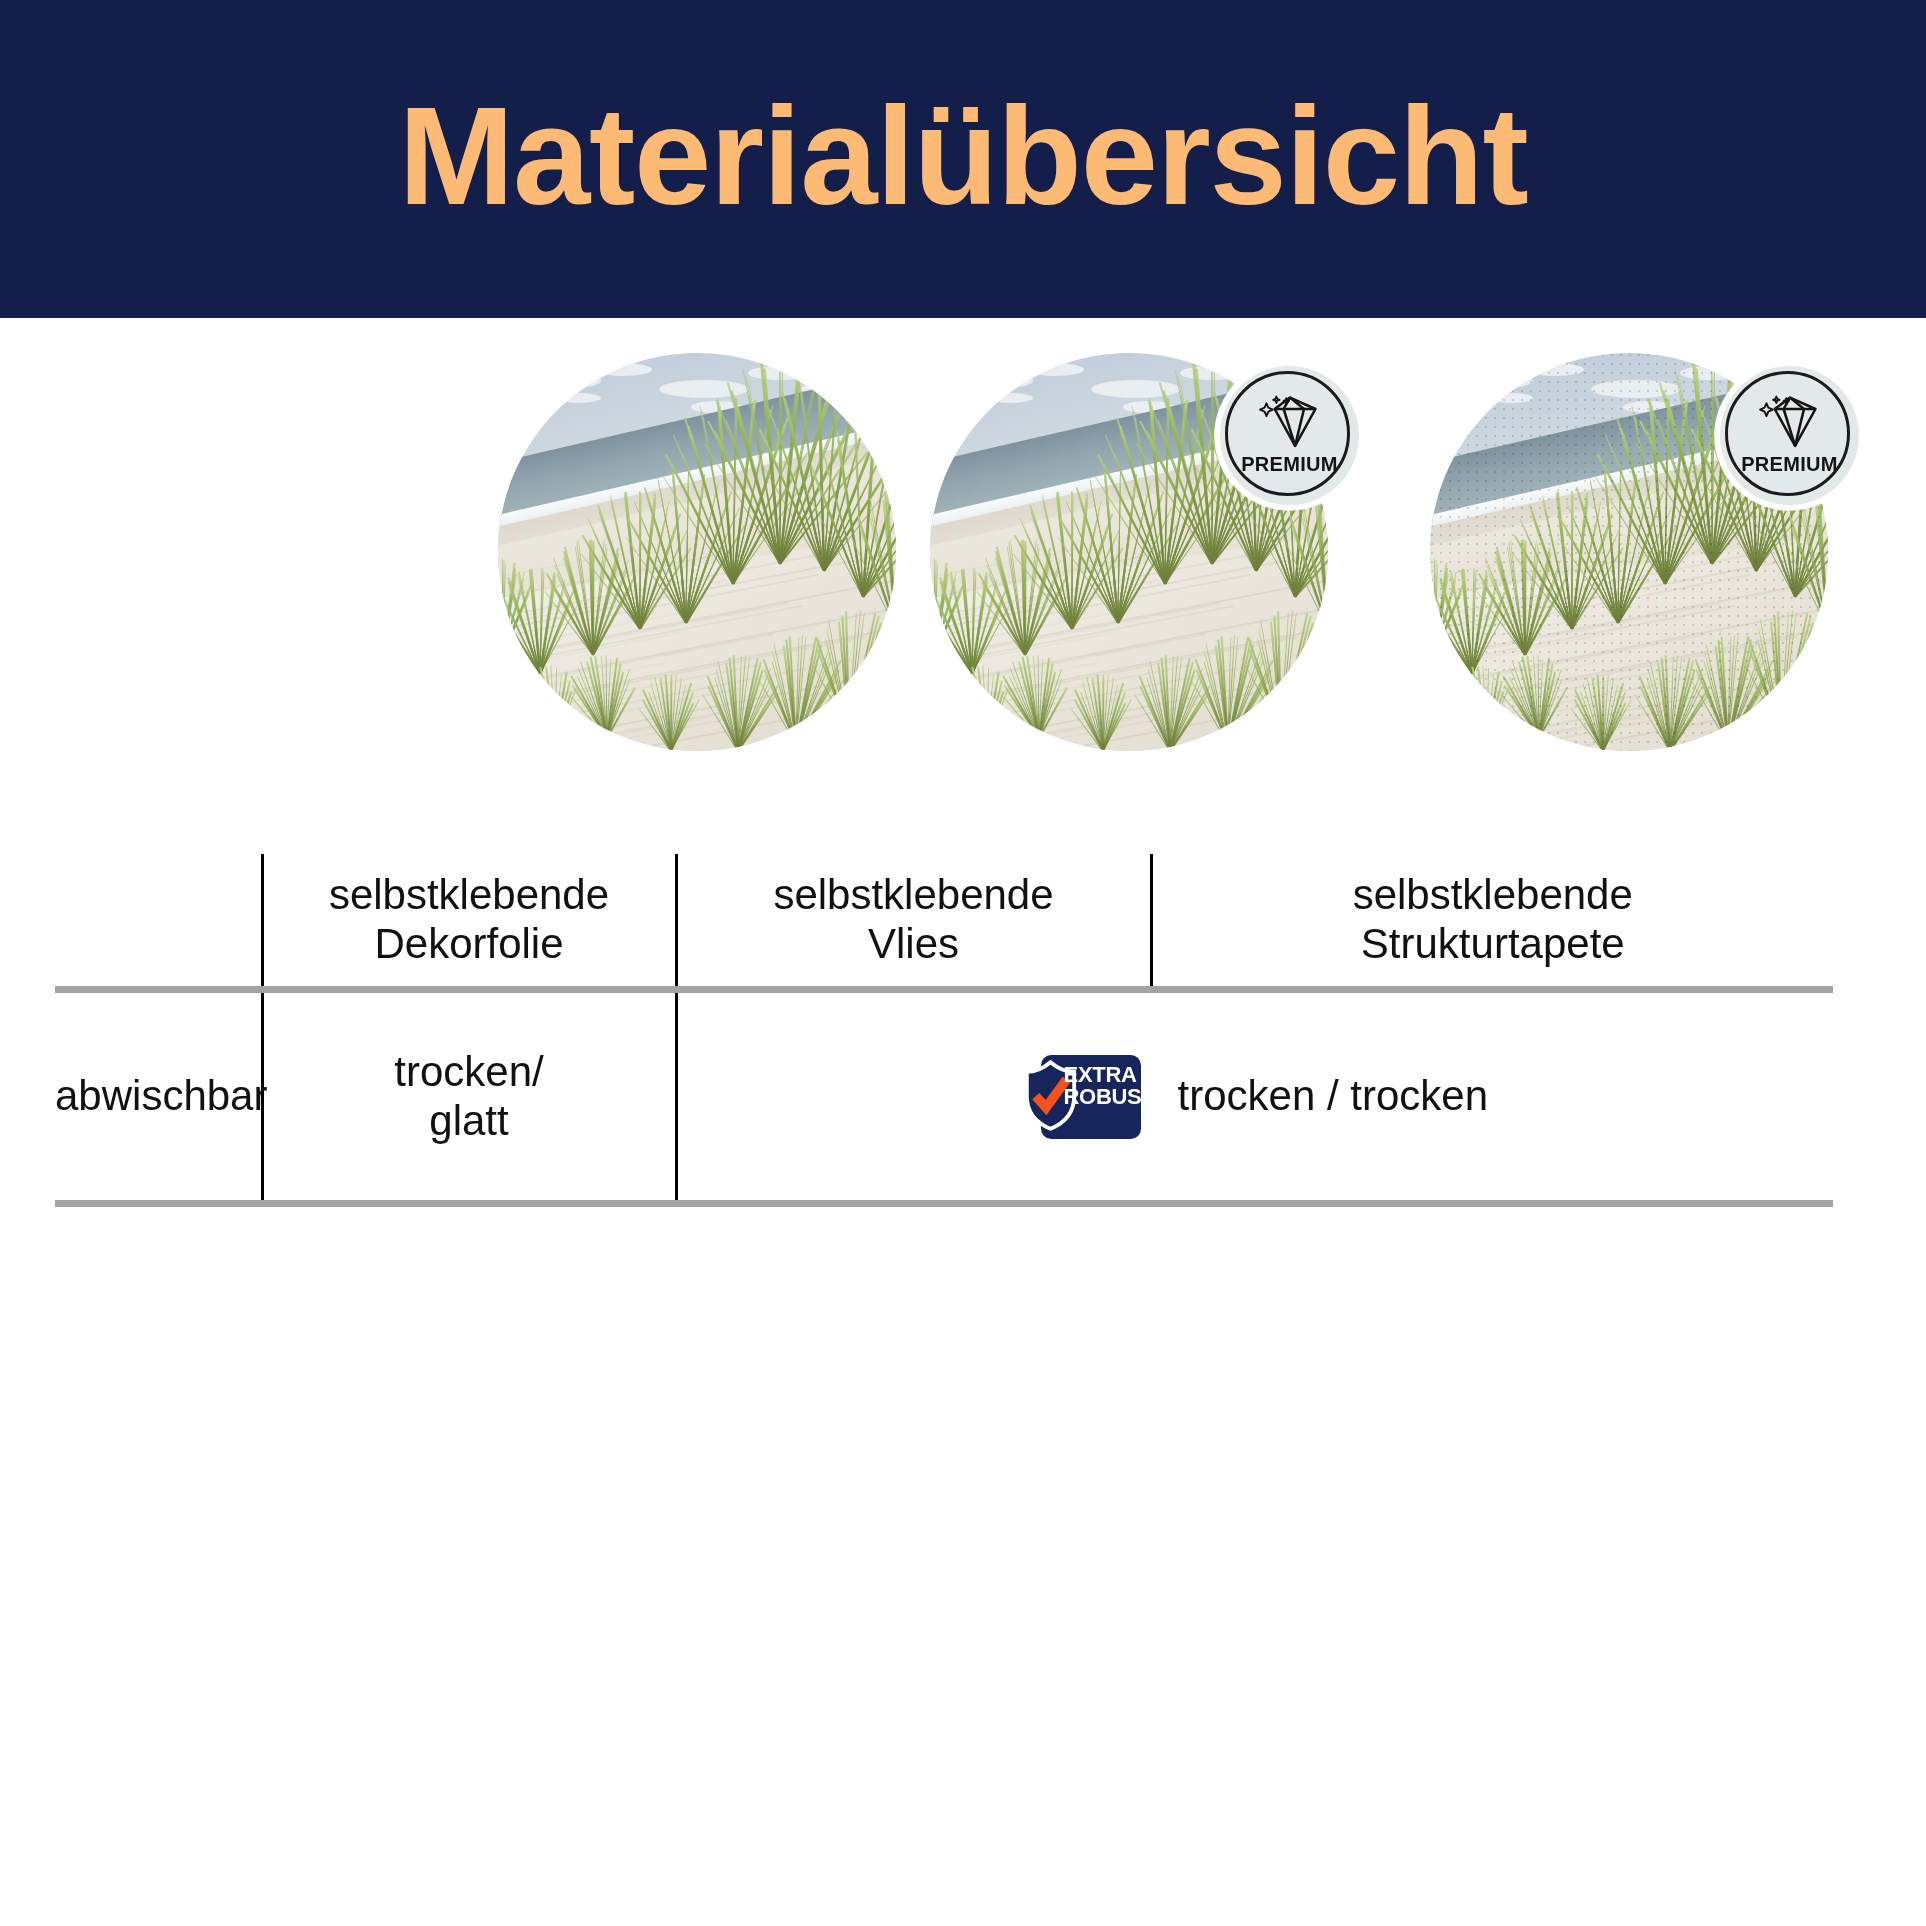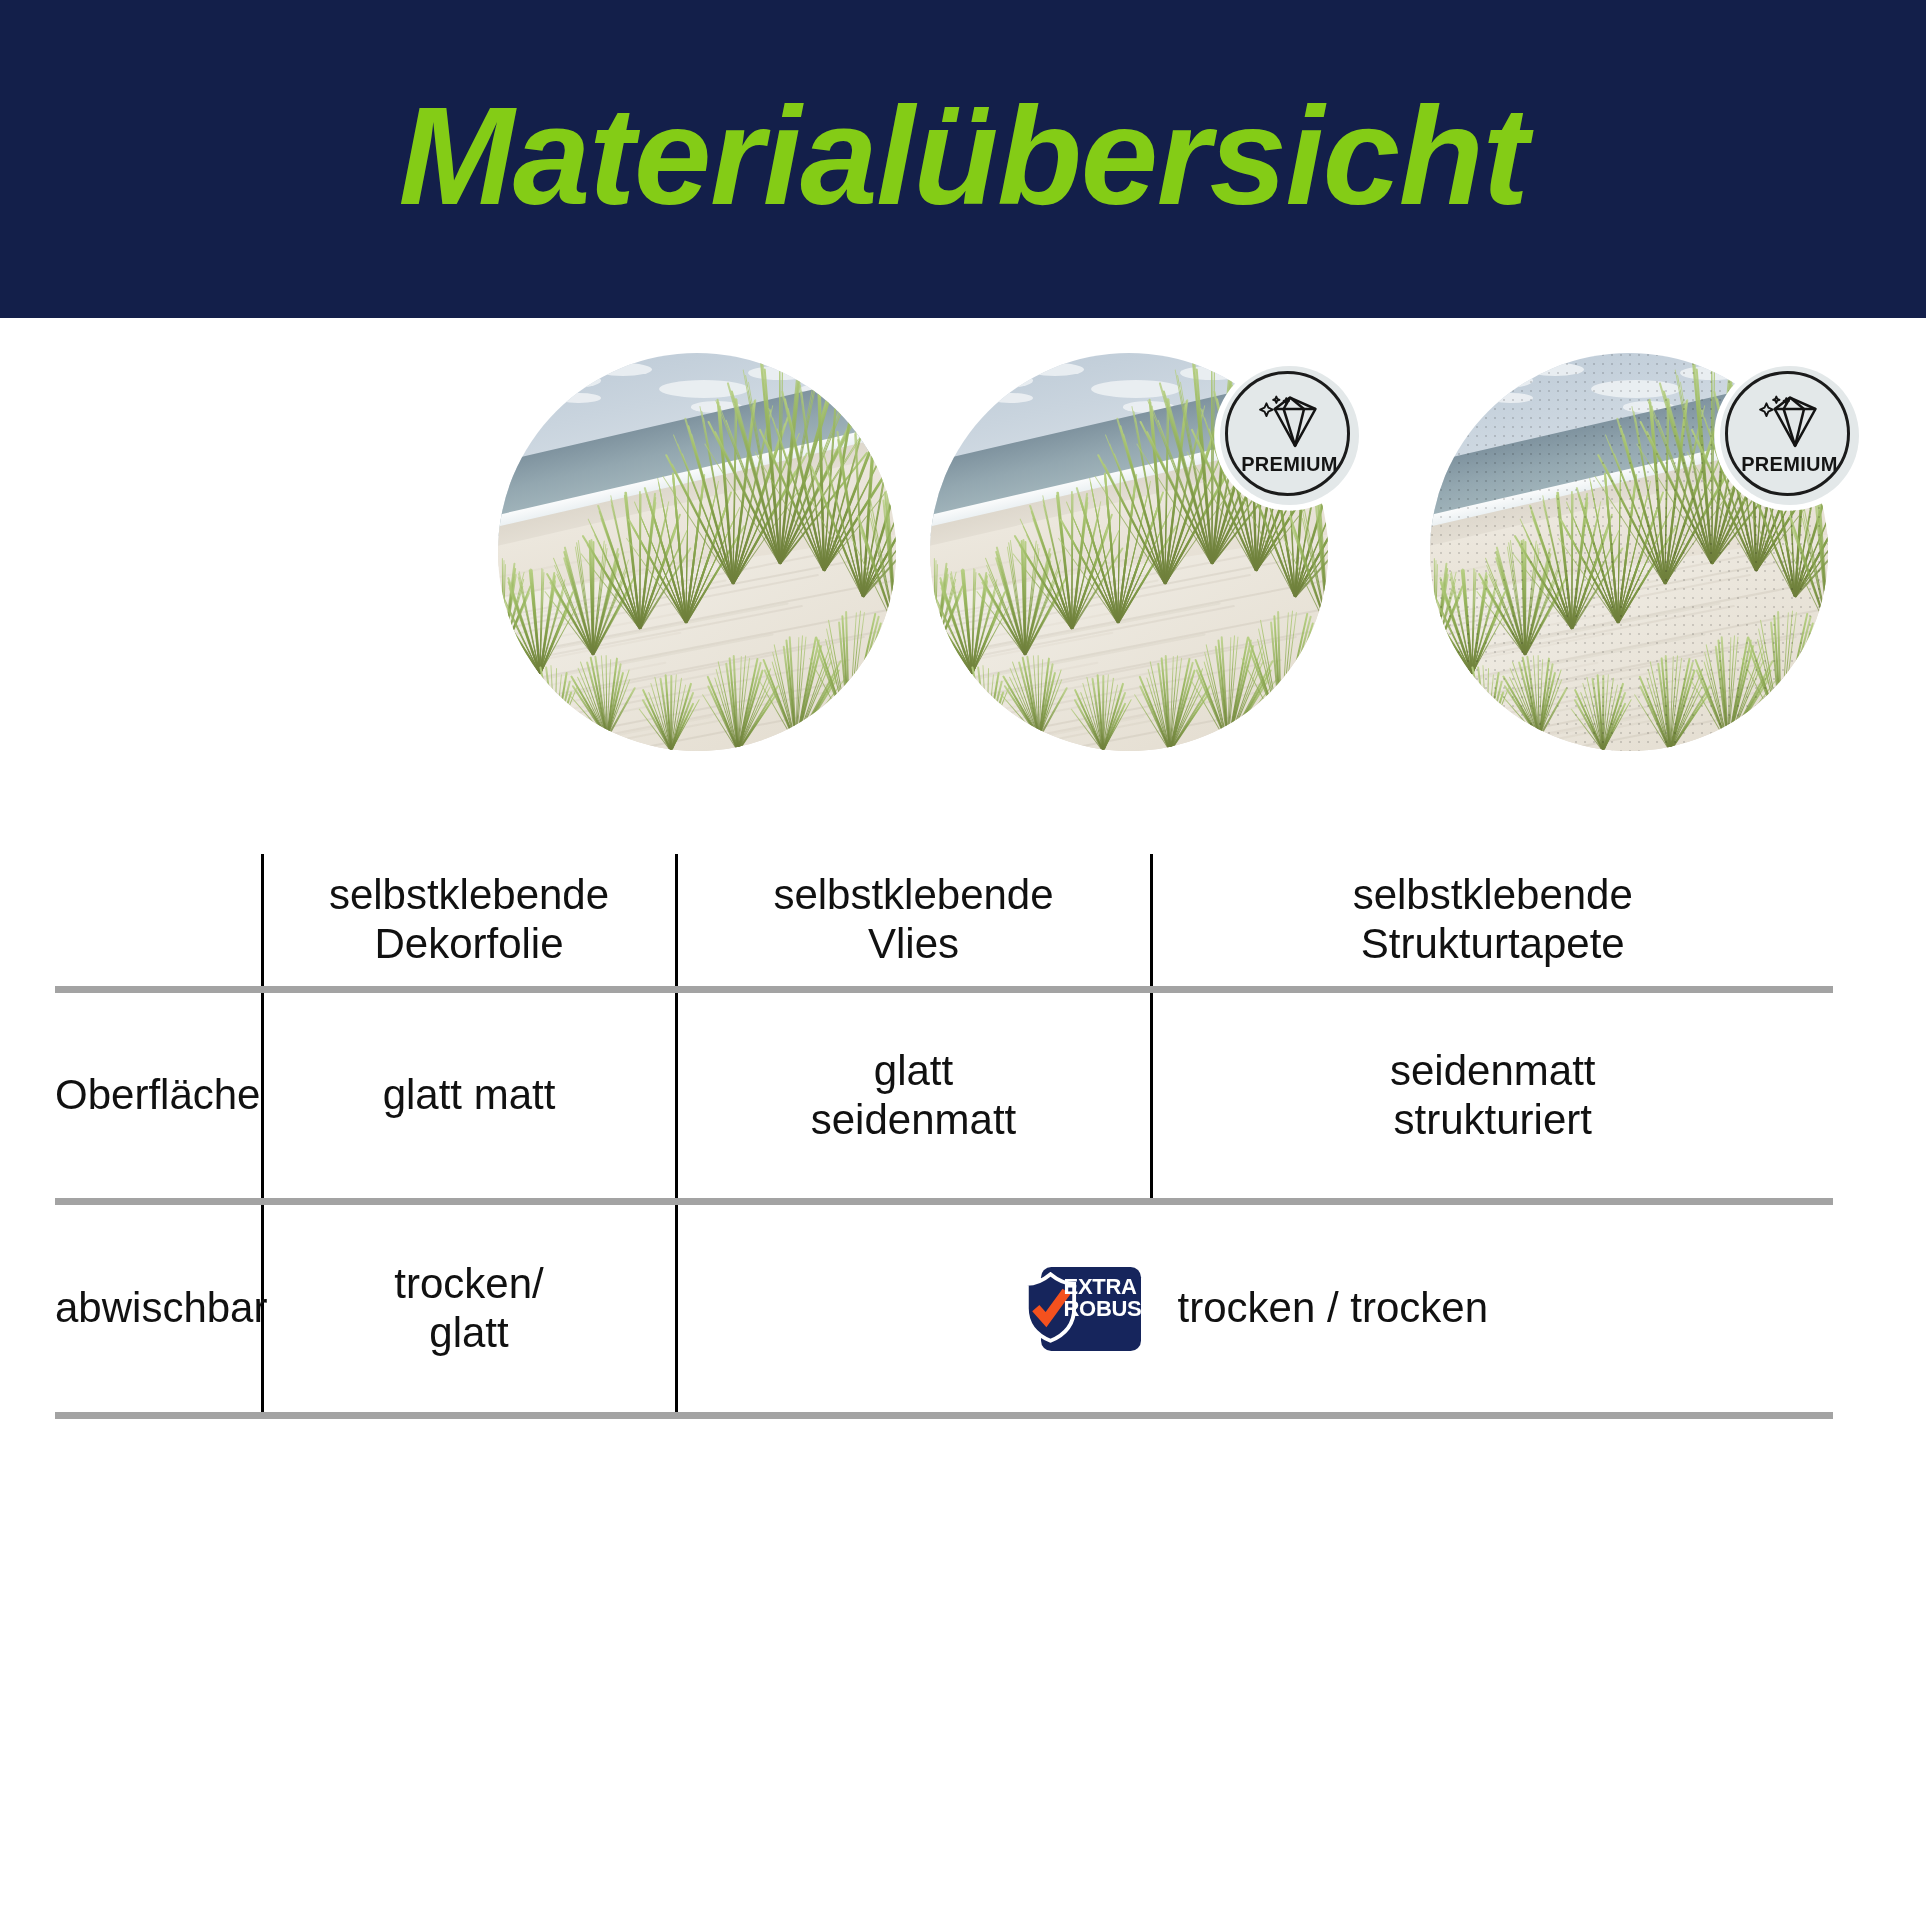--- a/index.html
+++ b/index.html
@@ -11,28 +11,27 @@
     position:relative;
   }
 
   
   #header-bar{
     position:absolute;left:0;top:0;width:1926px;height:318px;
     background:#131f4a;
     display:flex;align-items:center;justify-content:center;
   }
   #page-title{
-    color:#84cc16;
+    color:#fdba74;
     font-size:139px;
     font-weight:bold;
     letter-spacing:-1.3px;
     line-height:1;
     white-space:nowrap;
     transform:translateY(-3.9px);
-    font-style:italic;
   }
 
   
   #swatch-row{
     position:absolute;left:0;top:353px;width:1926px;height:424px;
   }
   .swatch{
     position:absolute;top:0;width:398px;height:398px;
   }
   .swatch-1{left:498px;}
@@ -1726,32 +1725,20 @@
           <span class="two-line">Vlies</span>
         </td>
         <td class="hb vl">
           <span class="two-line">selbstklebende</span>
           <span class="two-line">Strukturtapete</span>
         </td>
       </tr>
 
 
 
-      <tr class="r-body">
-        <td class="hb rowlabel">Oberfläche</td>
-        <td class="hb vl">glatt matt</td>
-        <td class="hb vl">
-          <span class="two-line">glatt</span>
-          <span class="two-line">seidenmatt</span>
-        </td>
-        <td class="hb vl">
-          <span class="two-line">seidenmatt</span>
-          <span class="two-line">strukturiert</span>
-        </td>
-      </tr>
 
       <tr class="r-last">
         <td class="hb rowlabel">abwischbar</td>
         <td class="hb vl">
           <span class="two-line">trocken/</span>
           <span class="two-line">glatt</span>
         </td>
         <td class="hb vl" colspan="2">
           <div class="er-cell-inner">
             <div class="extra-robust">

